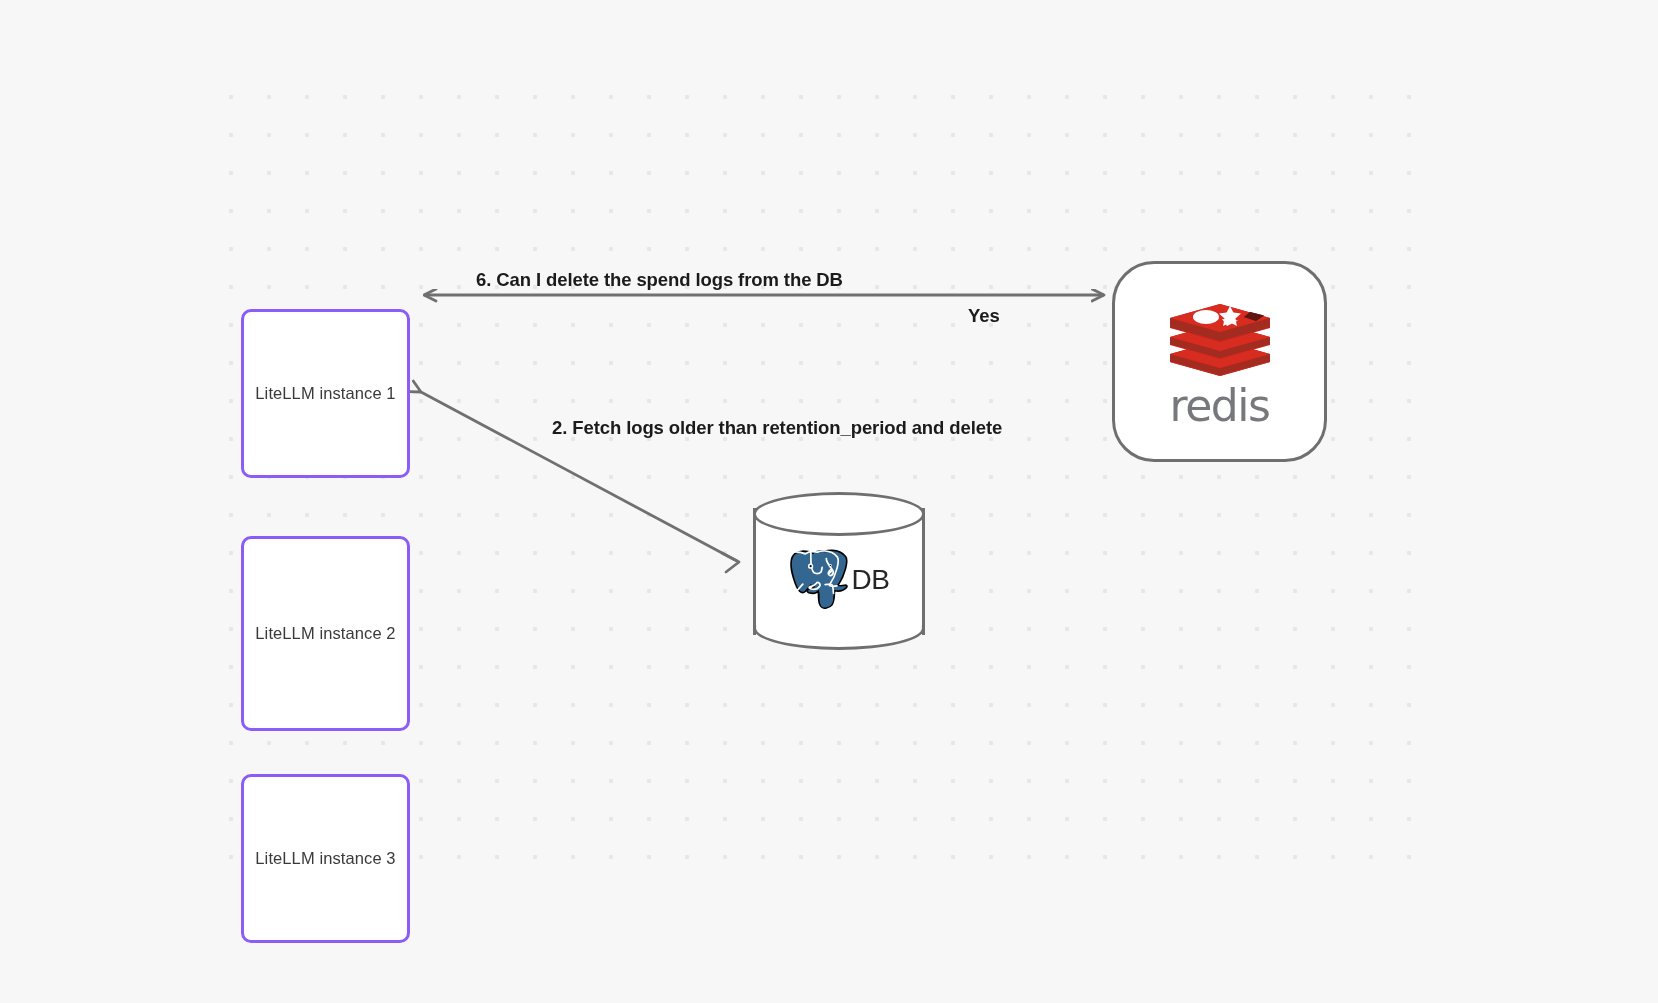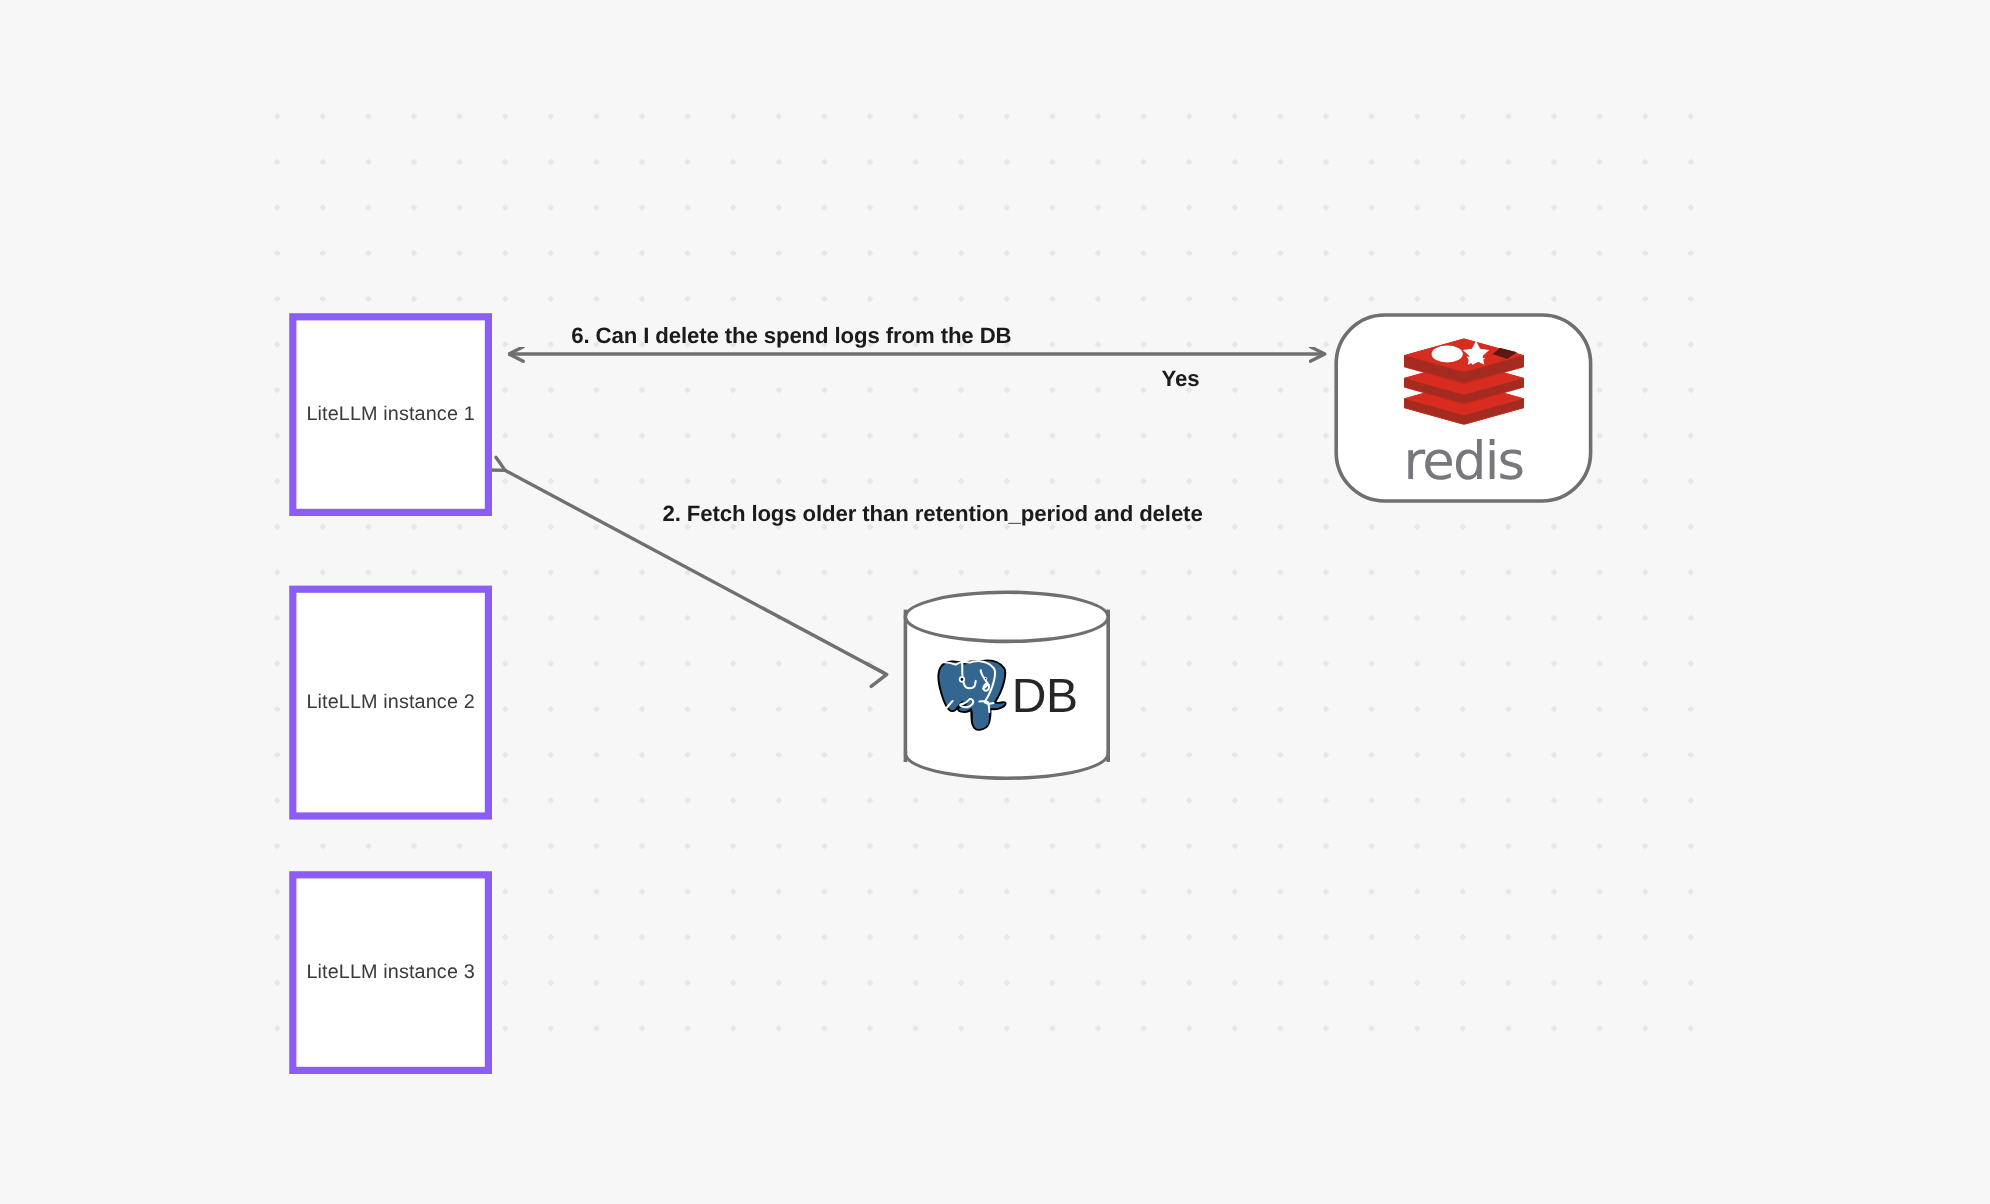--- a/index.html
+++ b/index.html
@@ -25,45 +25,46 @@
     width: 1212px;
     height: 818px;
     background-image: radial-gradient(circle, #e6e7e9 2.1px, rgba(0,0,0,0) 2.2px);
     background-size: 38px 38px;
     background-position: 6px 6px;
     pointer-events: none;
   }
   .node-box {
     position: absolute;
     background: #ffffff;
-    border: 6px solid #8b5cf6;
-    border-radius: 0;
-    box-sizing: border-box;
-    display: flex;
-    align-items: center;
-    justify-content: center;
+    border: 3px solid #8b5cf6;
+    border-radius: 10px;
+    box-sizing: border-box;
+    display: flex;
+    align-items: center;
+    justify-content: center;
+    margin-top: 48px;
   }
   .node-box-label {
     font-size: 16.5px;
     color: #3a3a3a;
     font-family: "Liberation Sans", sans-serif;
     letter-spacing: 0.1px;
     white-space: nowrap;
   }
   #instance1 { left: 241px; top: 261px; width: 169px; height: 169px; }
   #instance2 { left: 241px; top: 488px; width: 169px; height: 195px; }
   #instance3 { left: 241px; top: 726px; width: 169px; height: 169px; }
 
   
   #redis-node {
     position: absolute;
     left: 1112px;
     top: 261px;
     width: 215px;
-    height: 158px;
+    height: 201px;
     background: #ffffff;
     border: 3px solid #6f6f6f;
     border-radius: 42px;
     box-sizing: border-box;
     display: flex;
     flex-direction: column;
     align-items: center;
     justify-content: center;
   }
   #redis-logo-wrap {
@@ -127,21 +128,21 @@
     left: 0; top: 44px;
     width: 172px;
     height: 88px;
     display: flex;
     align-items: center;
     justify-content: center;
     gap: 1px;
   }
   .db-text {
     font-family: "Liberation Sans", sans-serif;
-    font-size: 40px;
+    font-size: 28px;
     color: #262626;
     line-height: 1;
     letter-spacing: -0.5px;
   }
 
   
   .edge-label {
     position: absolute;
     font-family: "Liberation Sans", sans-serif;
     font-weight: bold;

